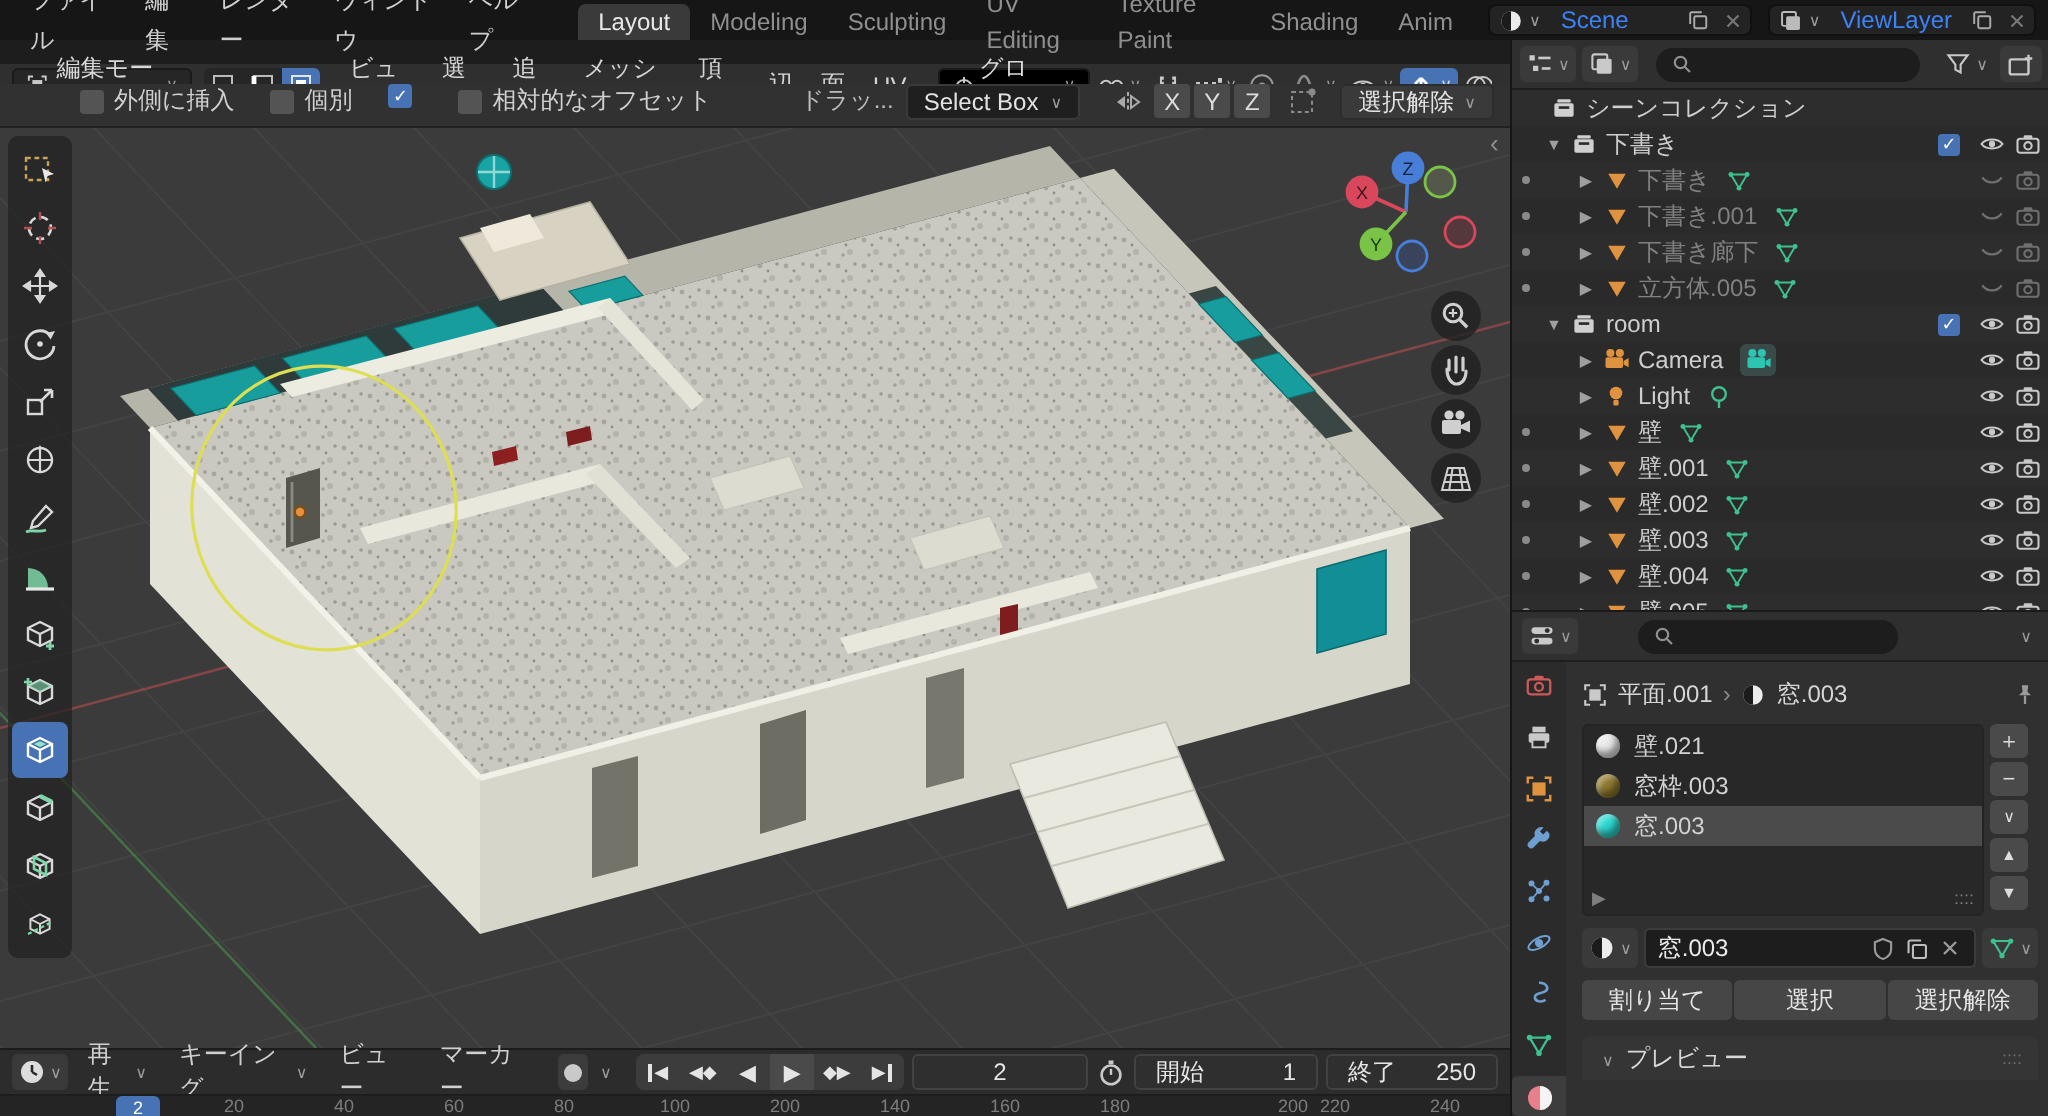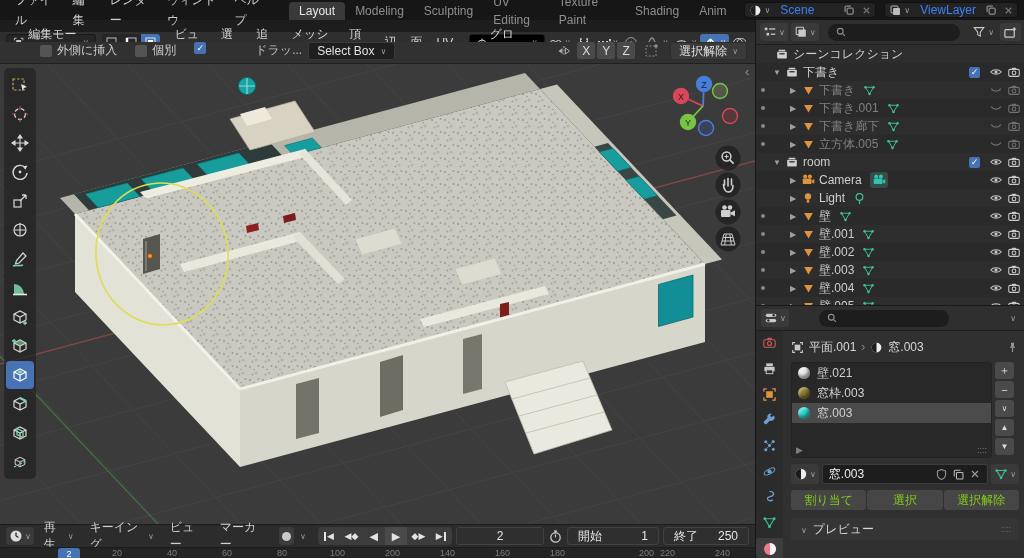--- a/index.html
+++ b/index.html
@@ -74,21 +74,21 @@
   #slot-list { flex:1; background:#282828; border:1px solid #232323; border-radius:3px; height:96px; position:relative; }
   .slot-row { height:20px; display:flex; align-items:center; padding:0 6px; gap:7px; color:#d2d2d2; }
   .slot-row.sel { background:#4b4b4b; }
   .sphere { width:12px; height:12px; border-radius:50%; flex:none; box-shadow:inset -2px -3px 3px rgba(0,0,0,.45), inset 2px 2px 2px rgba(255,255,255,.35); }
   #slot-btns { width:24px; display:flex; flex-direction:column; gap:2px; margin-left:3px; }
   .sbtn { width:19px; height:17px; background:#4a4a4a; border-radius:3px; color:#ddd; display:flex; align-items:center; justify-content:center; font-size:11px; }
   #slot-footer { position:absolute; bottom:2px; left:4px; right:4px; display:flex; justify-content:space-between; color:#7e7e7e; font-size:9px; }
   #mat-row { display:flex; align-items:center; margin-top:6px; gap:3px; }
   .mat-field { flex:1; background:#1d1d1d; border:1px solid #3c3c3c; border-radius:3px; height:20px; display:flex; align-items:center; padding:0 6px; color:#ececec; gap:4px; }
   .assign-row { display:flex; gap:1px; margin-top:6px; }
-  .assign-btn { flex:1; background:#464646; border-radius:3px; height:20px; display:flex; align-items:center; justify-content:center; color:#84cc16; }
+  .assign-btn { flex:1; background:#464646; border-radius:3px; height:20px; display:flex; align-items:center; justify-content:center; color:#e5e5e5; }
   #preview-hdr { display:flex; align-items:center; margin-top:8px; height:22px; background:#353535; border-radius:4px 4px 0 0; padding:0 8px; color:#d8d8d8; justify-content:space-between; }
 
   
   #timeline { position:absolute; left:0; top:524px; width:755px; height:34px; background:#2c2c2c; border-top:1px solid #1c1c1c; }
   #tl-header { height:22px; display:flex; align-items:center; padding:0 6px; gap:4px; }
   .tl-menu { padding:0 6px; color:#d0d0d0; display:flex; align-items:center; }
   .transport { display:flex; background:#3c3c3c; border-radius:4px; overflow:hidden; margin-left:8px; }
   .t-btn { width:24px; height:18px; display:flex; align-items:center; justify-content:center; color:#e4e4e4; font-size:9px; gap:1px; }
   .t-btn .bar { width:2px; height:9px; background:#e4e4e4; }
   .t-btn.play { background:#4a4a4a; font-size:11px; }
@@ -399,20 +399,24 @@
   <span class="cb-group">
       <span class="cbx"></span>
       <span>外側に挿入</span>
     </span>
   <span class="cb-group">
       <span class="cbx"></span>
       <span>個別</span>
     </span>
   <span class="cb-group">
       <span class="cbx checked">✓</span>
+    </span>
+  <span class="cb-group">
+      <span class="cbx"></span>
+      <span>相対的なオフセット</span>
     </span>
   <span style="width:26px"></span>
   <span style="color:#bdbdbd; margin-right:6px">ドラッ...</span>
   <span class="field">
       <span>Select Box</span>
       <span class="chev" style="margin-left:6px">∨</span>
     </span>
   <span style="flex:1"></span>
   <span class="icon-btn">
       <svg width="16" height="14">

